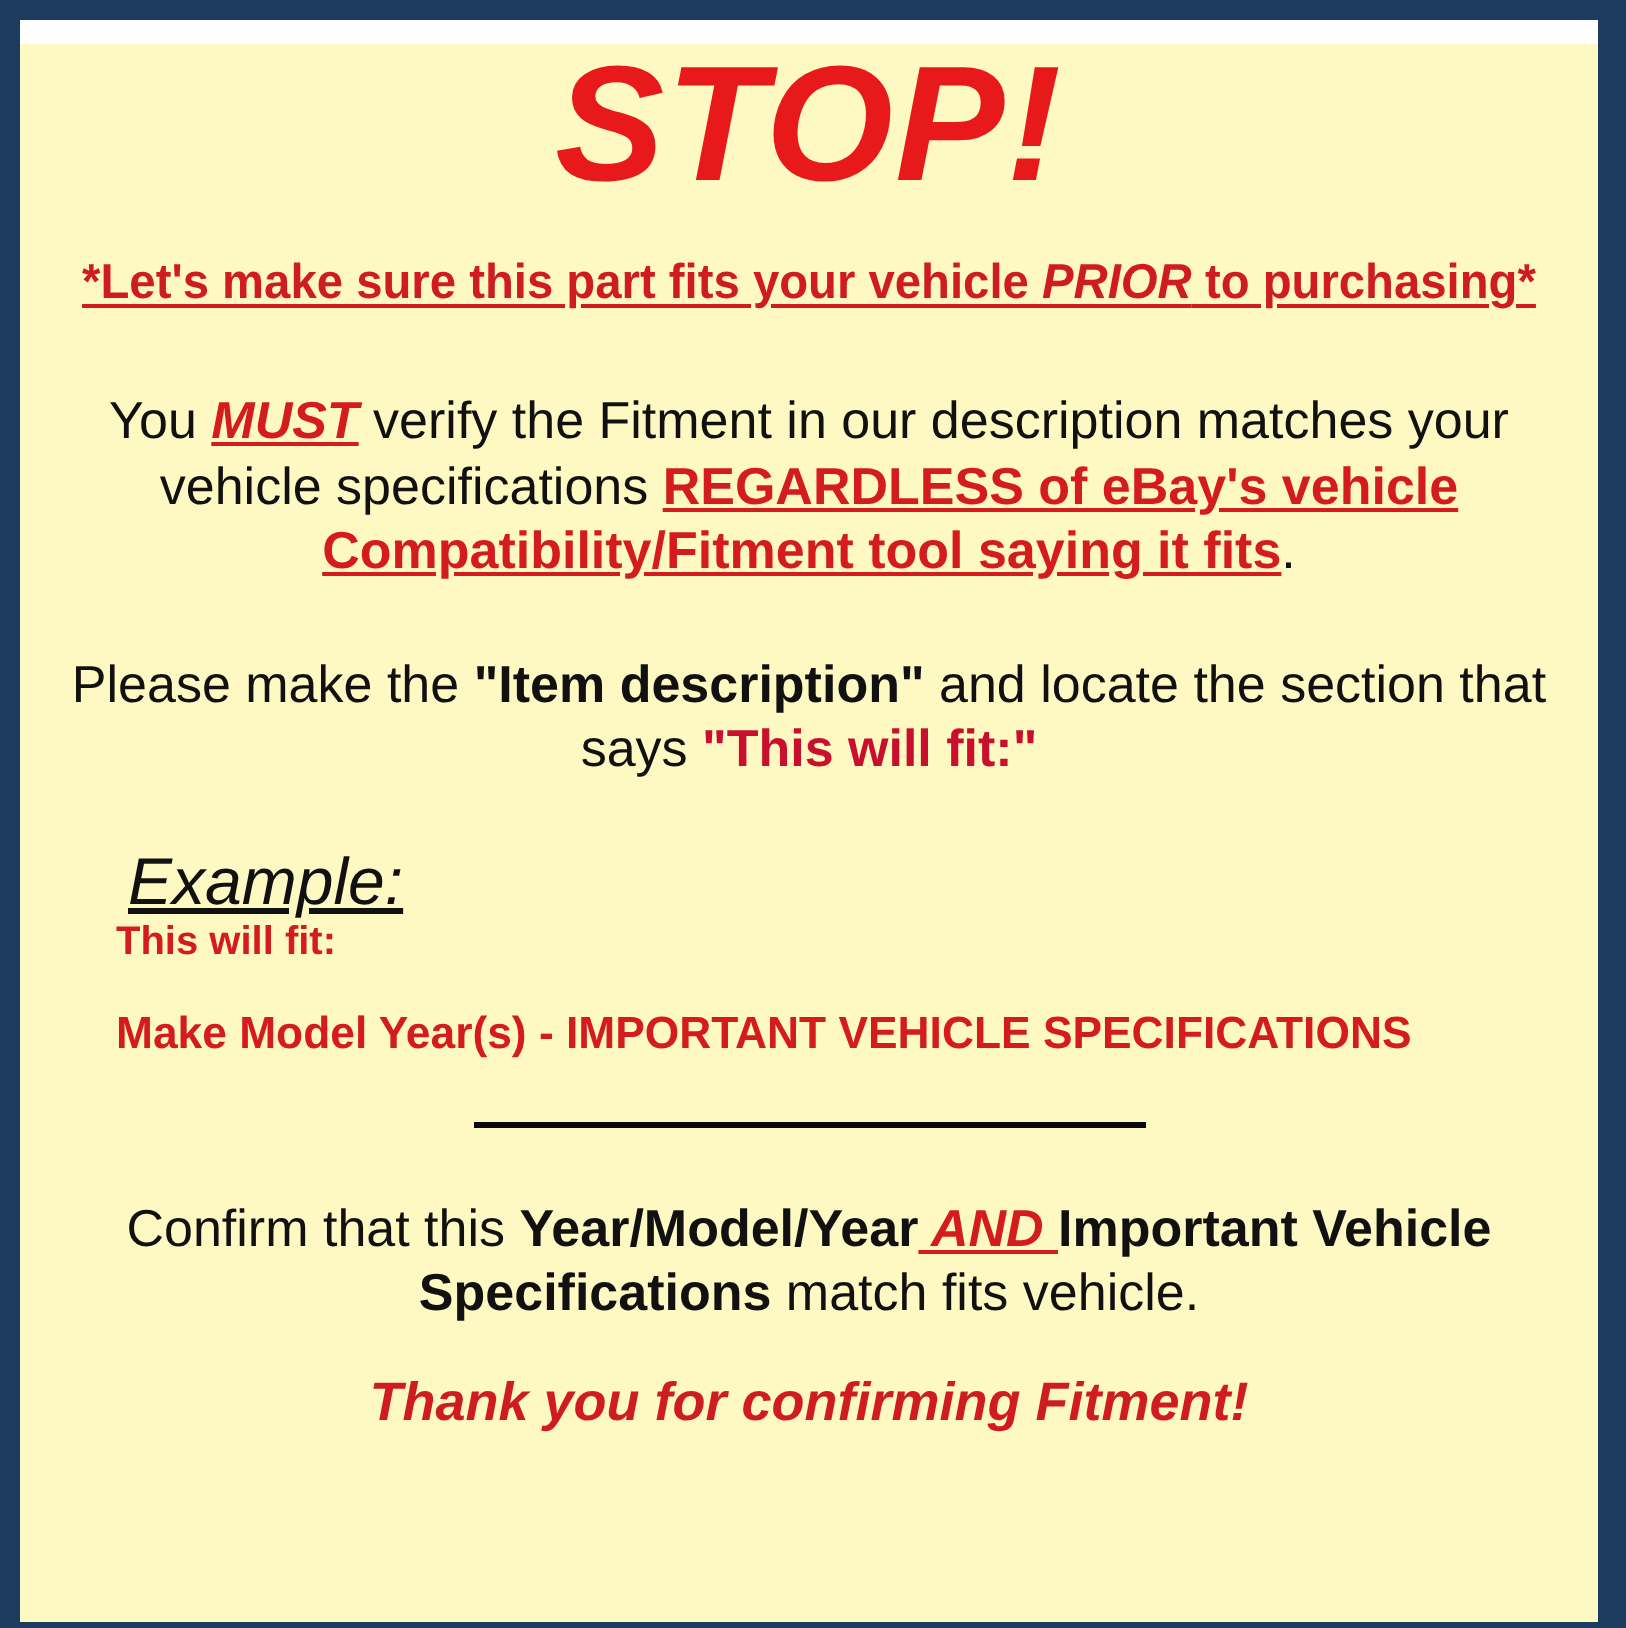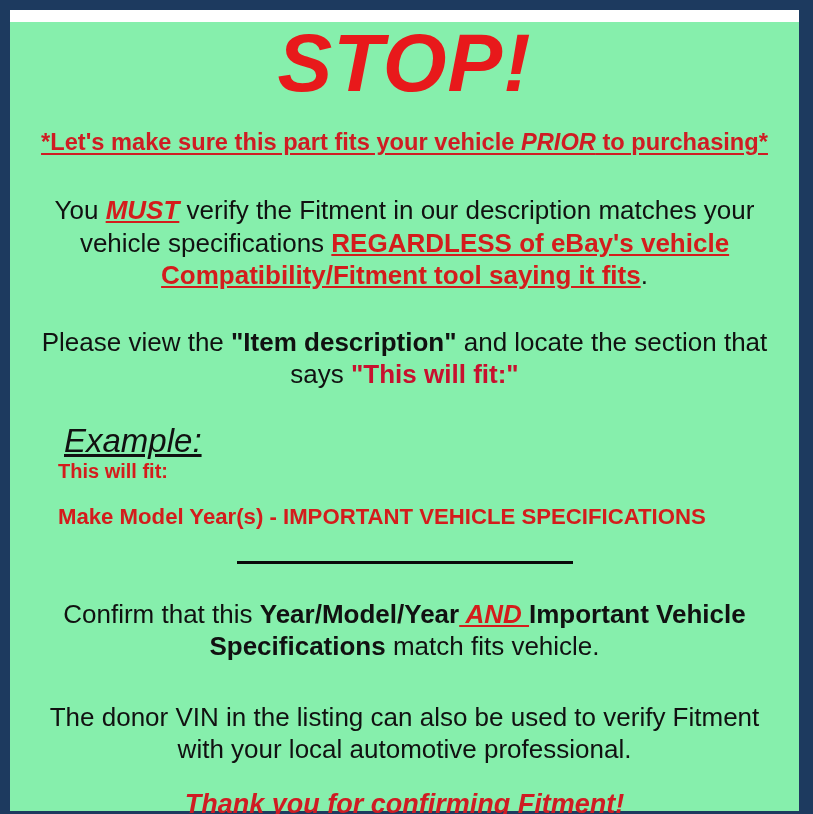--- a/index.html
+++ b/index.html
@@ -23,21 +23,21 @@
     border-top: 10px solid #1d3a5f;
     border-left: 10px solid #1d3a5f;
     border-right: 14px solid #1d3a5f;
     border-bottom: 15px solid #1d3a5f;
   }
 
   #inner {
     box-sizing: border-box;
     width: 100%;
     height: 100%;
-    background: #86efac;
+    background: #fef9c3;
     padding: 0 16px;
     text-align: center;
   }
 
   .stop-title {
     color: #e8191b;
     font-family: "Liberation Sans", sans-serif;
     font-weight: bold;
     font-style: italic;
     font-size: 82px;
@@ -170,40 +170,36 @@
 
     <div class="subtitle">
       <span>*Let's make sure this part fits your vehicle </span><span class="ital">PRIOR</span><span> to purchasing*</span>
     </div>
 
     <p class="para block1">
       <span>You </span><span class="red-bold-italic-ul">MUST</span><span> verify the Fitment in our description matches your vehicle specifications </span><span class="red-bold-ul">REGARDLESS of eBay's vehicle Compatibility/Fitment tool saying it fits</span><span>.</span>
     </p>
 
     <p class="para block2">
-      <span>Please view the </span><span class="blk-bold">"Item description"</span><span> and locate the section that says </span><span class="red-bold">"This will fit:"</span>
+      <span>Please make the </span><span class="blk-bold">"Item description"</span><span> and locate the section that says </span><span class="red-bold">"This will fit:"</span>
     </p>
 
     <div class="example-block">
       <div>
         <span class="example-label">Example:</span>
       </div>
       <div class="example-fit">This will fit:</div>
       <div class="example-spec">Make Model Year(s) - IMPORTANT VEHICLE SPECIFICATIONS</div>
     </div>
 
     <div class="divider-wrap">
       <div class="divider"></div>
     </div>
 
     <p class="para block4">
       <span>Confirm that this </span><span class="blk-bold">Year/Model/Year</span><span class="red-bold-italic-ul"> AND </span><span class="blk-bold">Important Vehicle Specifications</span><span> match fits vehicle.</span>
     </p>
 
-    <p class="para block5">
-      <span>The donor VIN in the listing can also be used to verify Fitment</span><br>
-      <span>with your local automotive professional.</span>
-    </p>
 
     <div class="thanks">Thank you for confirming Fitment!</div>
 
   </div>
 </div>
 
 </body></html>

